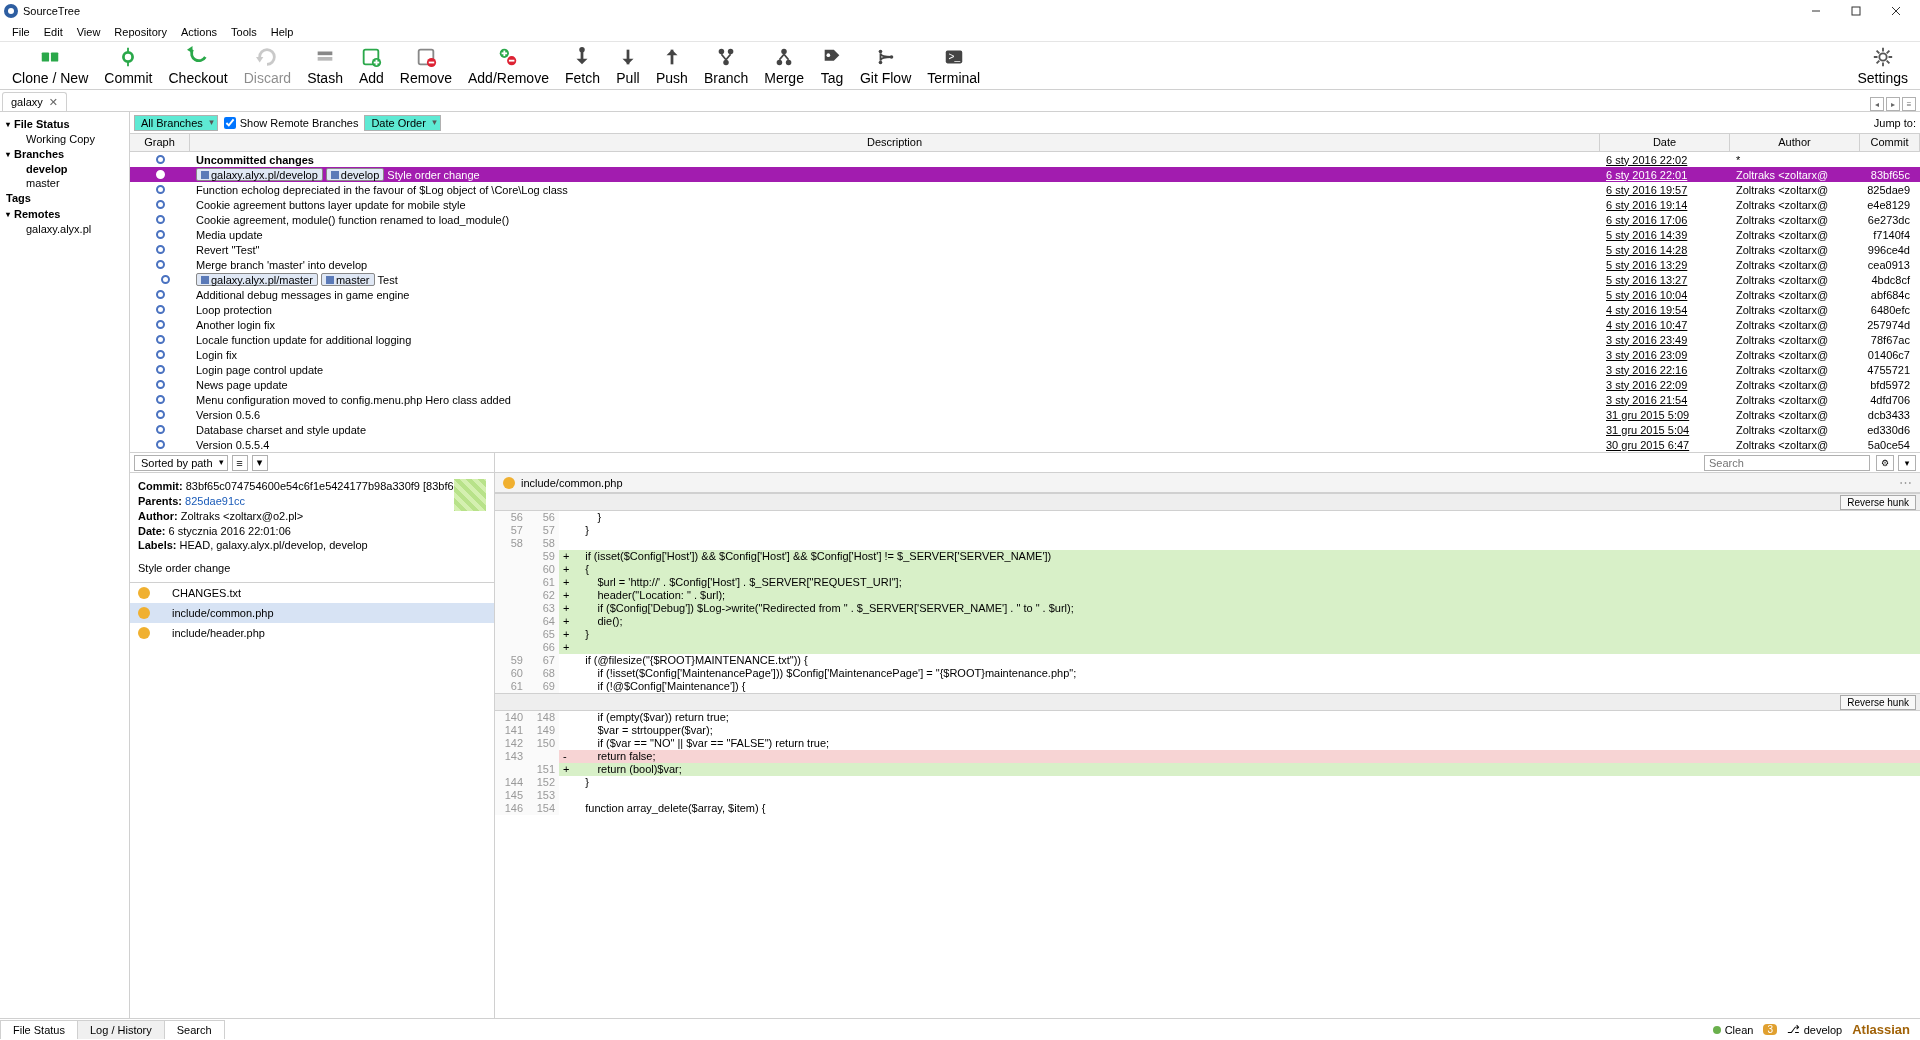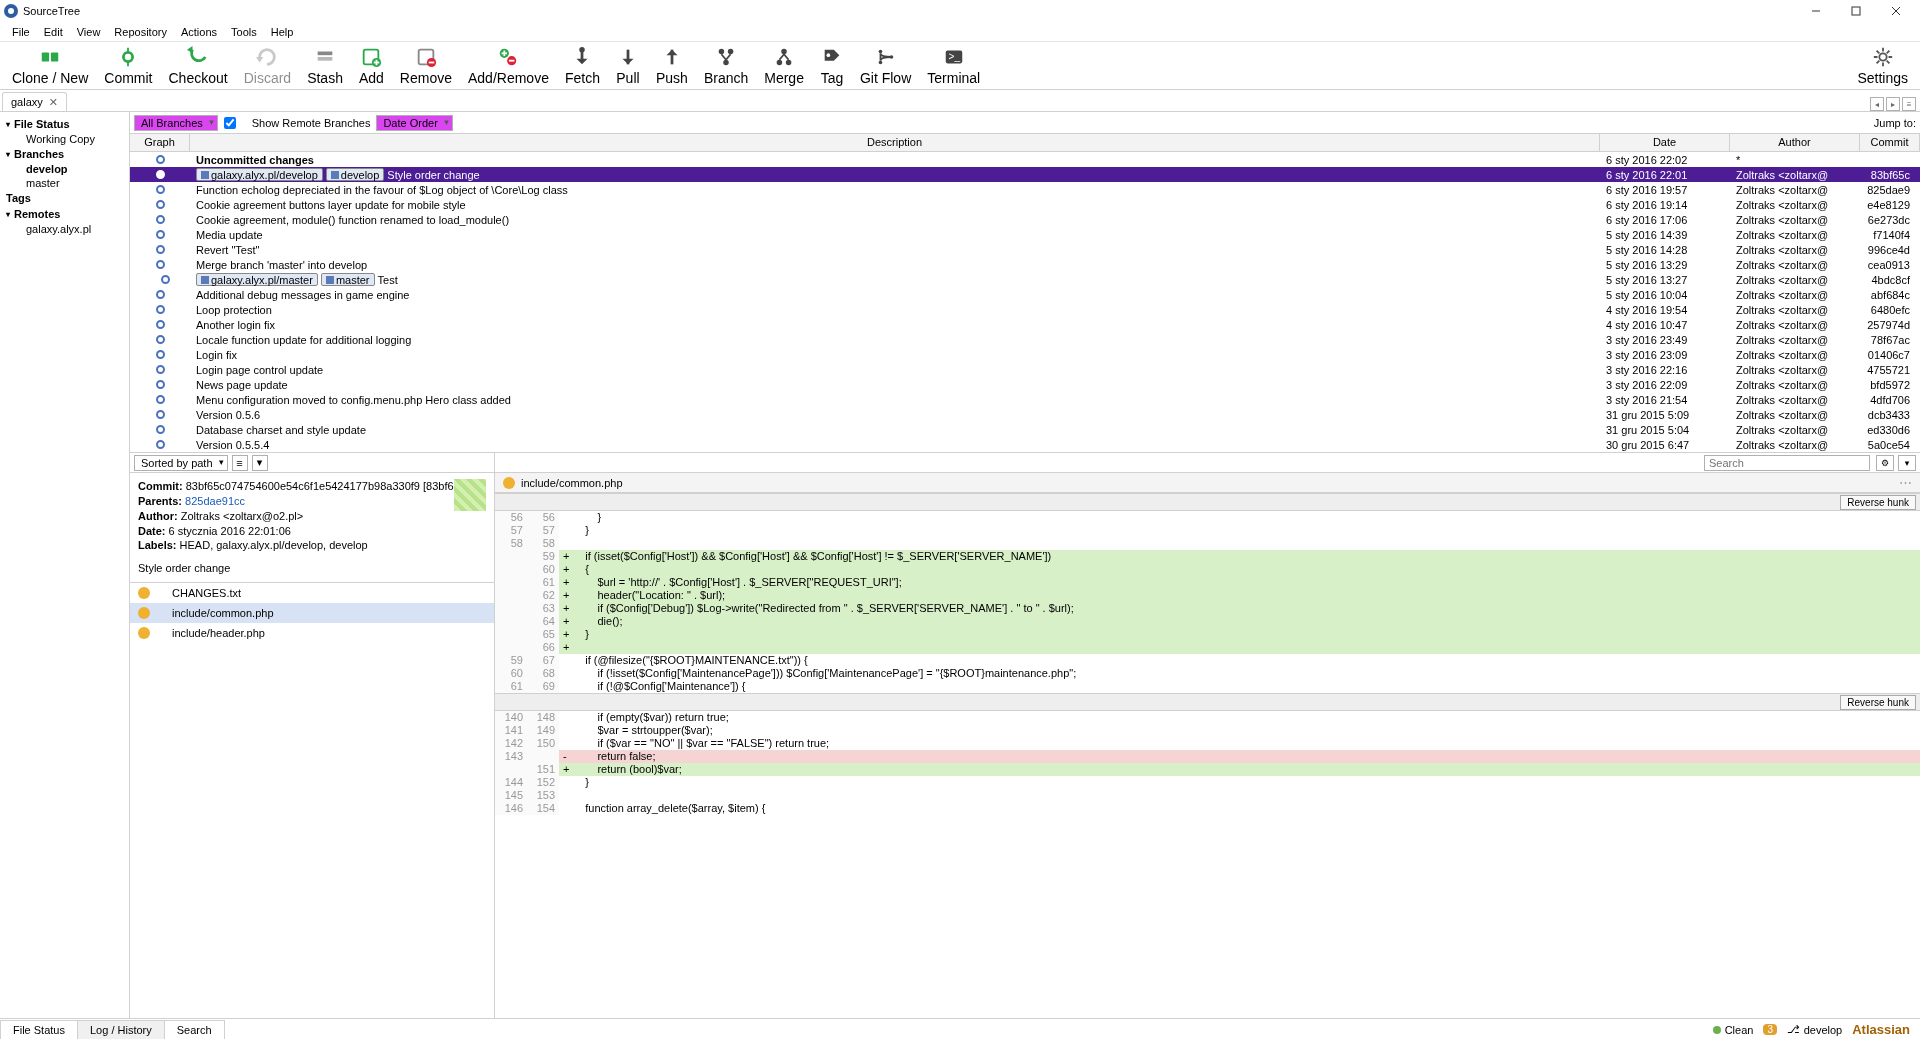--- a/index.html
+++ b/index.html
@@ -40,44 +40,44 @@
 .side-section-hdr { display:flex; align-items:center; padding:2px 6px; font-weight:bold; cursor:default;}
 .side-section-hdr .tri { margin-right:4px; font-size:8px; }
 .side-item { display:flex; align-items:center; padding:1px 6px 1px 26px; gap:4px; }
 .side-item.bold { font-weight:bold; }
 
 
 .center { flex:1; display:flex; flex-direction:column; overflow:hidden; }
 
 
 .filterrow { height:22px; display:flex; align-items:center; padding:2px 4px; gap:6px; border-bottom:1px solid #d0d0d0;}
-.filterrow .combo { border:1px solid #b0b0b0; padding:1px 14px 1px 6px; position:relative; background:#d946ef; }
+.filterrow .combo { border:1px solid #b0b0b0; padding:1px 14px 1px 6px; position:relative; background:#5eead4; }
 .filterrow .combo::after { content:"▾"; position:absolute; right:3px; font-size:9px; color:#555;}
-.filterrow label { display:flex; align-items:center; gap:16px;}
+.filterrow label { display:flex; align-items:center; gap:4px;}
 .filterrow input[type=checkbox]{ width:12px; height:12px;}
 .filterrow .right { margin-left:auto; }
 
 
 .commit-head { display:flex; height:18px; background:#f3f3f3; border-bottom:1px solid #d0d0d0; }
 .commit-head > div { padding:2px 6px; border-right:1px solid #d0d0d0; }
 .col-graph { width:60px; text-align:center;}
 .col-desc { flex:1; text-align:center;}
 .col-date { width:130px; text-align:center;}
 .col-auth { width:130px; text-align:center;}
 .col-comm { width:60px; text-align:center;}
 
 .commit-body { flex:0 0 300px; overflow-y:scroll; position:relative;}
 .crow { display:flex; height:15px; align-items:center; }
 .crow > div { padding:0 6px; overflow:hidden; white-space:nowrap; text-overflow:ellipsis;}
 .crow .c-graph { width:60px; display:flex; justify-content:center;}
 .crow .c-desc { flex:1; display:flex; align-items:center; gap:3px;}
-.crow .c-date { width:130px; }
+.crow .c-date { width:130px;text-decoration:underline; }
 .crow .c-auth { width:130px; }
 .crow .c-comm { width:60px; text-align:right; padding-right:10px;}
-.crow.selected { background:#4c1d95; color:#fff; }
+.crow.selected { background:#a21caf; color:#fff; }
 .crow.bold .c-desc { font-weight:bold; }
 .node { width:9px; height:9px; border-radius:50%; border:2px solid #4a72c0; background:#fff; display:inline-block;}
 .crow.selected .node { border-color:#fff; }
 .badge { display:inline-flex; align-items:center; padding:0 4px; height:13px; font-size:10px; border:1px solid #888; border-radius:2px; background:#eef; color:#000; gap:2px;}
 .badge.remote { background:#e0e8f5; }
 .badge.local { background:#e0e8f5; }
 .badge .bicon { width:8px; height:8px; background:#5b7ab8; display:inline-block;}
 
 
 .lower { flex:1; display:flex; border-top:1px solid #d0d0d0; overflow:hidden;}

